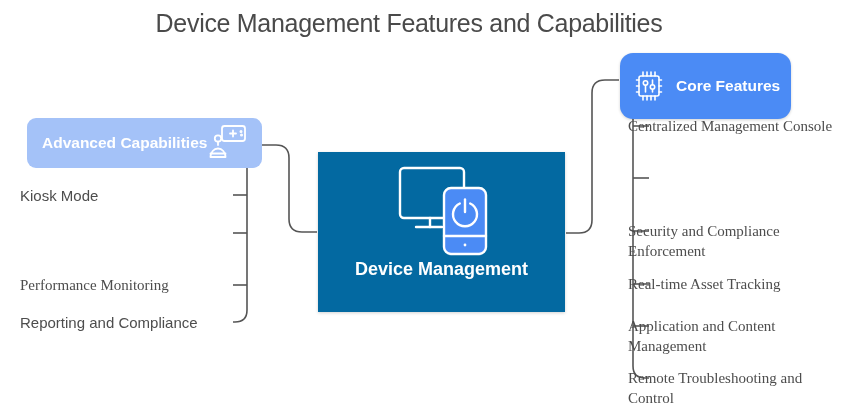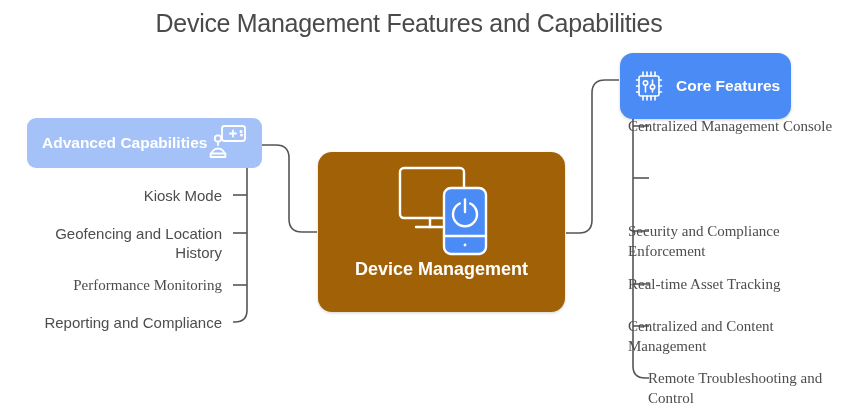--- a/index.html
+++ b/index.html
@@ -29,36 +29,36 @@
 
   .node-core {
     left: 620px; top: 53px; width: 171px; height: 66px;
     background: #4b8bf5; border-radius: 13px;
     padding: 0 10px 0 12px; box-shadow: 0 1px 3px rgba(0,0,0,0.18);
   }
   .node-core .node-label { color: #ffffff; font-weight: 700; font-size: 15.5px; margin-left: 10px; }
 
   .node-central {
     left: 318px; top: 152px; width: 247px; height: 160px;
-    background: #a16207; border-radius: 14px;
+    background: #0369a1; border-radius: 0;
     flex-direction: column; justify-content: flex-start;
     box-shadow: 0 1px 3px rgba(0,0,0,0.18);
   }
   .node-central .node-label {
     color: #ffffff; font-weight: 700; font-size: 18px; margin-top: 2px;
   }
   .central-icon { margin-top: 10px; }
 
   .leaf { position: absolute; font-size: 15px; color: #4d4d4d; }
-  .leaf-left  { left: 20px;  width: 202px; text-align: right; line-height: 19px; }
+  .leaf-left  { left: 20px;  width: 202px; line-height: 19px; }
   .leaf-right { left: 628px; width: 210px; text-align: left;  line-height: 20px; font-family: Liberation Serif, serif; }
 
   .ll-0 { top: 186px; } .ll-1 { top: 224px; } .ll-2 { top: 276px; font-family: Liberation Serif, serif; } .ll-3 { top: 313px; }
   .rl-0 { top: 116px; } .rl-1 { top: 168px; } .rl-2 { top: 221px; }
-  .rl-3 { top: 274px; } .rl-4 { top: 316px; } .rl-5 { top: 368px; margin-left: 20px; }
+  .rl-3 { top: 274px; } .rl-4 { top: 316px; } .rl-5 { top: 368px; }
 
   .icon-box { display: inline-flex; align-items: center; justify-content: center; }
 </style>
 </head>
 <body>
 
 <div class="canvas">
 
   <svg class="connectors" width="868" height="417" viewBox="0 0 868 417">
     <g fill="none" stroke="#555555" stroke-width="1.6">
@@ -126,23 +126,22 @@
         <path d="M52 74 h42"></path>
         <path d="M67.8 41.5 a12 12 0 1 0 10.4 0"></path>
         <path d="M73 37.5 v12.5"></path>
         <circle cx="73" cy="83" r="1.4" fill="#ffffff" stroke="none"></circle>
       </svg>
     </span>
     <span class="node-label">Device Management</span>
   </div>
 
   <div class="leaf leaf-left ll-0">Kiosk Mode</div>
-  <div class="leaf leaf-left ll-1">Geofencing and Location History</div>
   <div class="leaf leaf-left ll-2">Performance Monitoring</div>
   <div class="leaf leaf-left ll-3">Reporting and Compliance</div>
 
   <div class="leaf leaf-right rl-0">Centralized Management Console</div>
   <div class="leaf leaf-right rl-3">Real-time Asset Tracking</div>
   <div class="leaf leaf-right rl-2">Security and Compliance Enforcement</div>
-  <div class="leaf leaf-right rl-4">Centralized and Content Management</div>
+  <div class="leaf leaf-right rl-4">Application and Content Management</div>
   <div class="leaf leaf-right rl-5">Remote Troubleshooting and Control</div>
 
 </div>
 
 </body></html>

